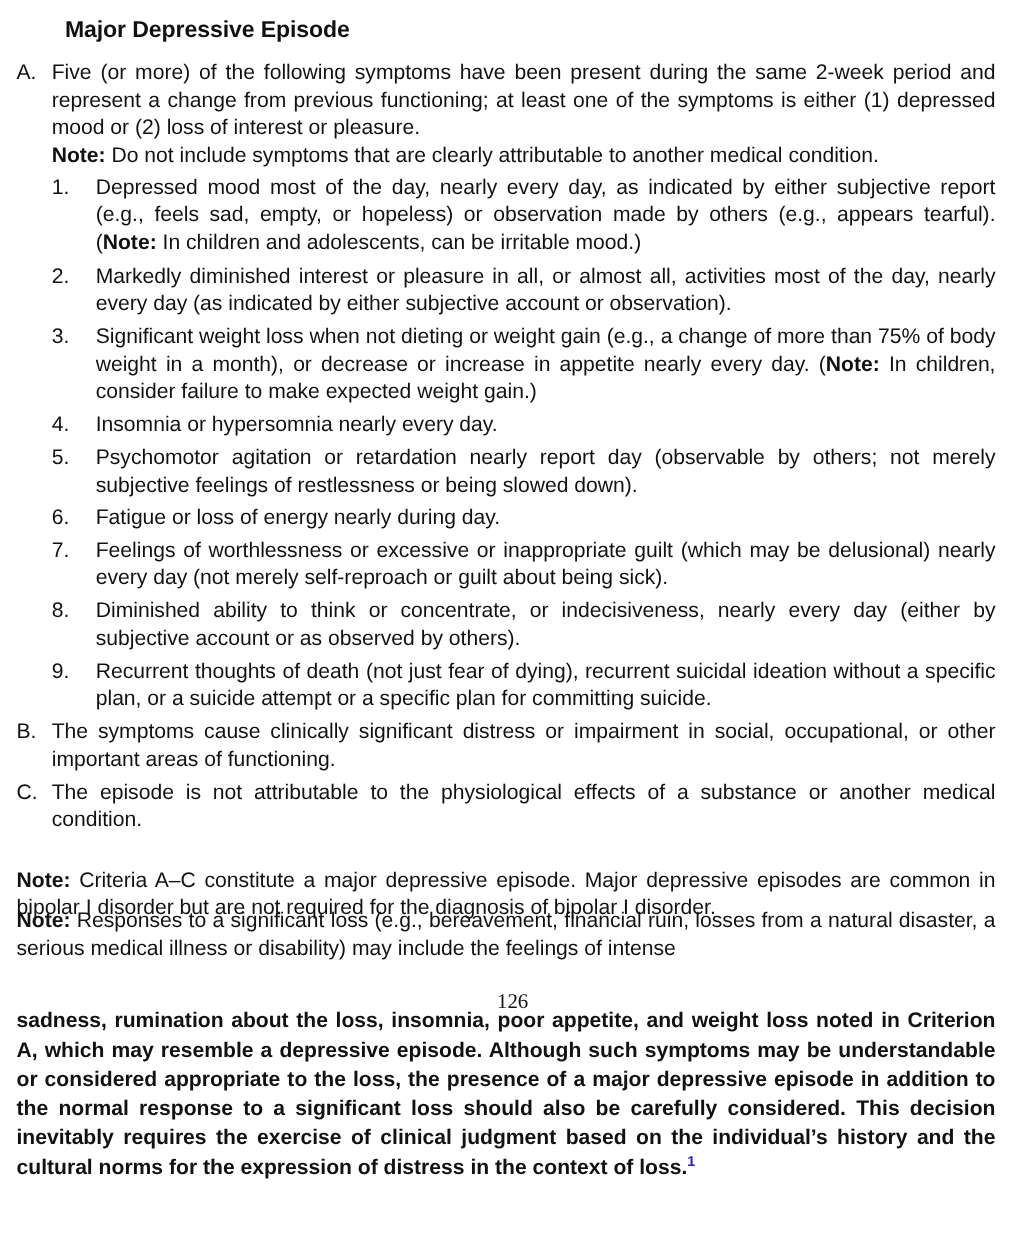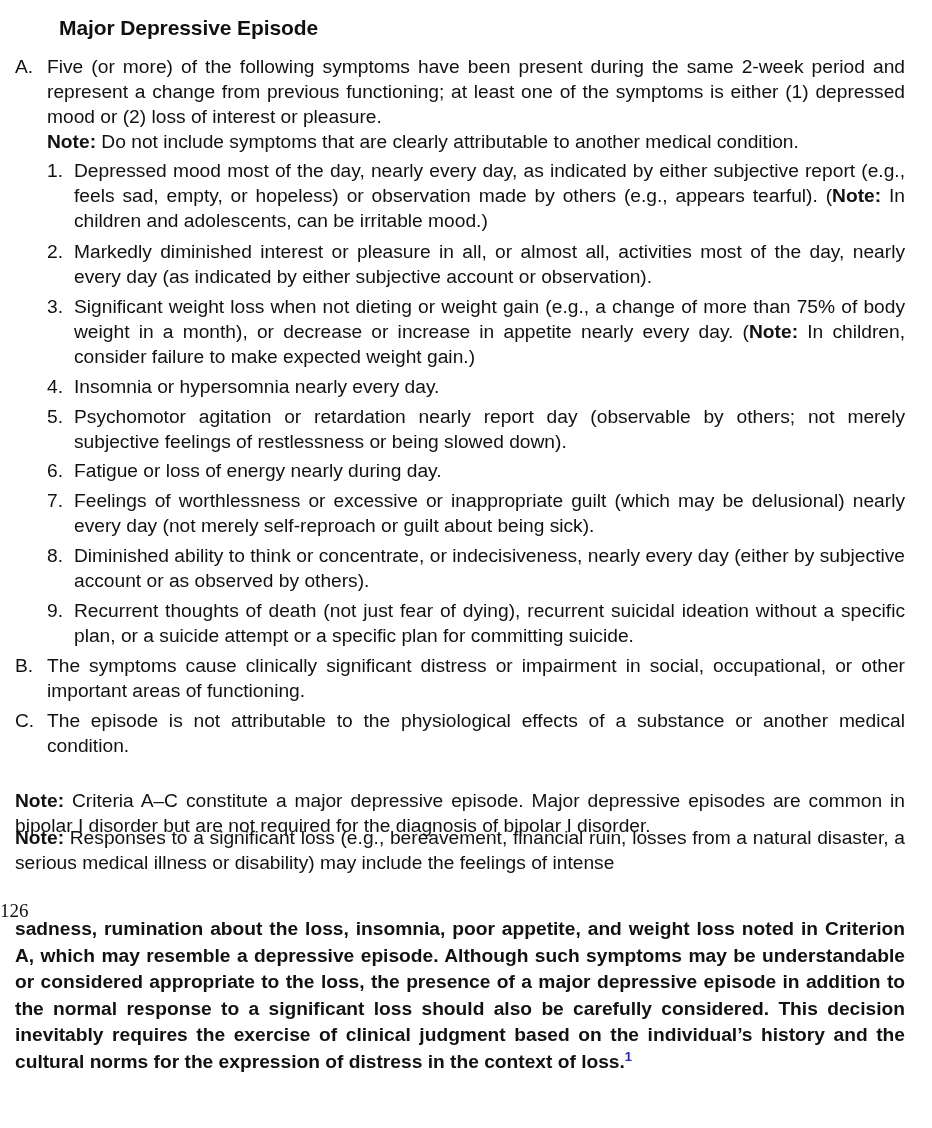--- a/index.html
+++ b/index.html
@@ -11,24 +11,24 @@
       position: absolute; left: 15px; top: 14px;
       font-weight: bold; font-size: 21px; line-height: 28px; letter-spacing: -0.1px; margin-left: 44px;
     }
     .block { position: absolute; font-size: 19.2px; line-height: 25px; text-align: justify; }
     .block p { margin: 0; }
     .crit { position: absolute; font-size: 19.2px; line-height: 25px; text-align: justify; }
     .crit .lbl { position: absolute; left: 0; top: 0; }
     .crit .txt { margin-left: 32px; }
     .sym { position: absolute; font-size: 19.2px; line-height: 25px; text-align: justify; }
     .sym .num { position: absolute; left: 0; top: 0; }
-    .sym .txt { margin-left: 27px; }
+    .sym .txt { margin-left: 40px; }
     b { font-weight: bold; }
     .pagenum {
-      position: absolute; left: 0; width: 932px; top: 899px; text-align: left;
+      position: absolute; left: 0; width: 932px; top: 899px; text-align: center;
       font-family: "Liberation Serif", serif; font-size: 19px; line-height: 24px;
     }
     .fn { color: #2222cc; font-size: 13px; vertical-align: super; line-height: 0; }
   </style>
 </head>
 <body>
 
 <div>
 
   <div class="title">Major Depressive Episode</div>

